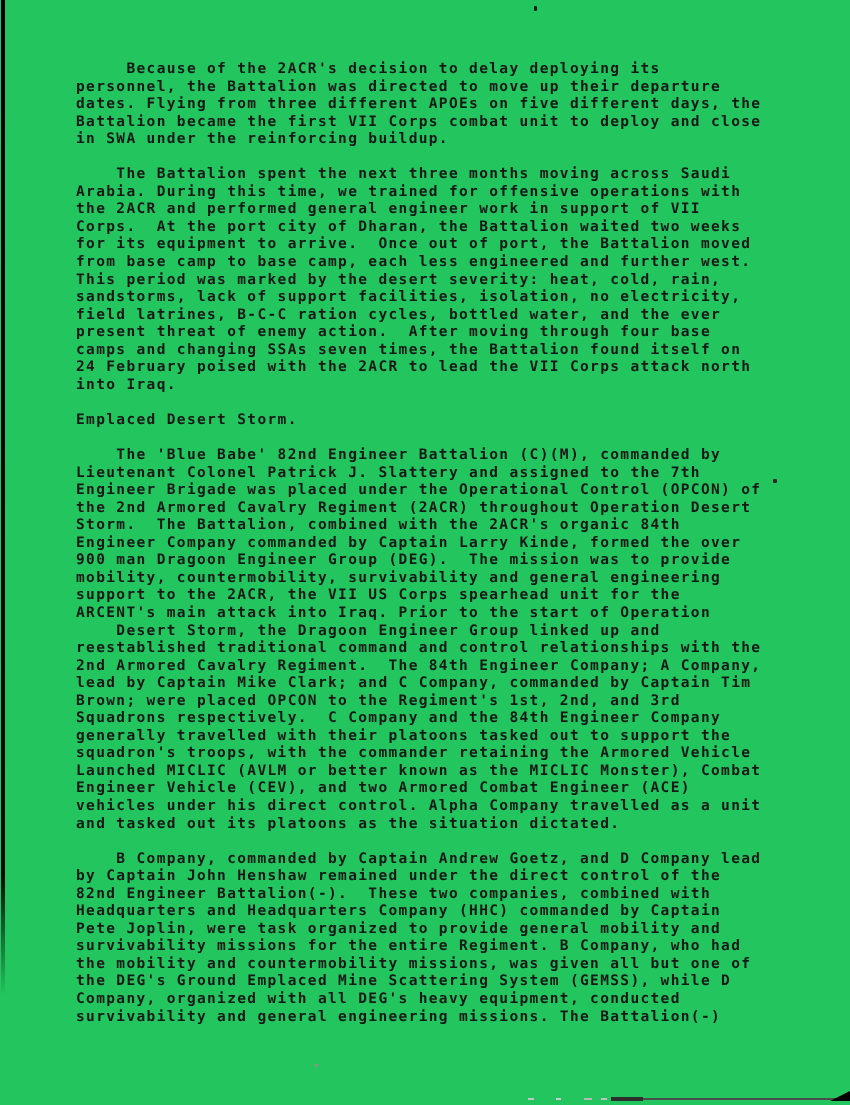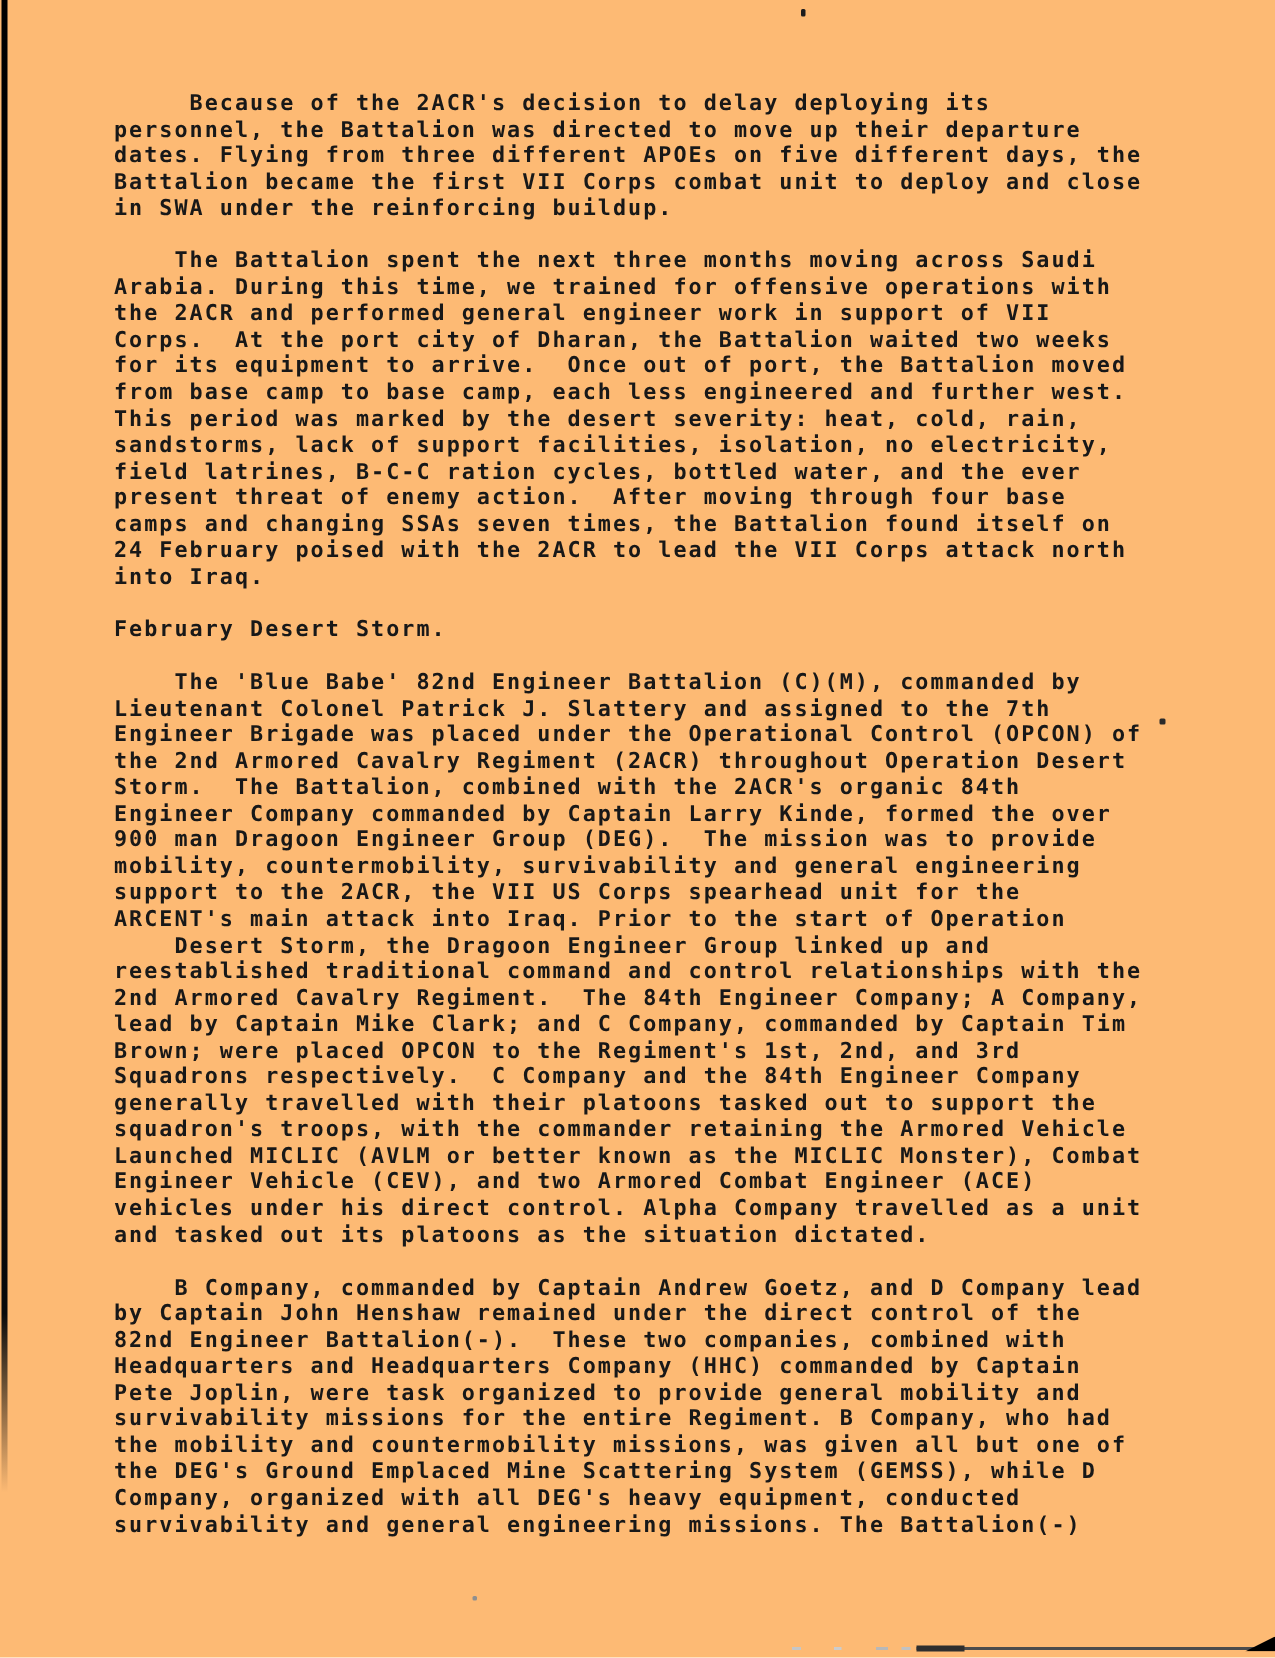--- a/index.html
+++ b/index.html
@@ -1,20 +1,20 @@
 <!DOCTYPE html>
 <html><head>
 <meta charset="utf-8">
 <style>
   html, body { margin: 0; padding: 0; background: #ffffff; }
   .page {
     position: relative;
     width: 850px;
     height: 1105px;
-    background: #fdba74;
+    background: #22c55e;
     overflow: hidden;
   }
   .text-block {
     position: absolute;
     left: 76px;
     top: 61px;
     width: 720px;
   }
   .text-block pre {
     margin: 0 0 17.55px 0;
@@ -92,21 +92,21 @@
 for its equipment to arrive.  Once out of port, the Battalion moved
 from base camp to base camp, each less engineered and further west.
 This period was marked by the desert severity: heat, cold, rain,
 sandstorms, lack of support facilities, isolation, no electricity,
 field latrines, B-C-C ration cycles, bottled water, and the ever
 present threat of enemy action.  After moving through four base
 camps and changing SSAs seven times, the Battalion found itself on
 24 February poised with the 2ACR to lead the VII Corps attack north
 into Iraq.</pre>
 
-    <pre>February Desert Storm.</pre>
+    <pre>Emplaced Desert Storm.</pre>
 
     <pre>    The 'Blue Babe' 82nd Engineer Battalion (C)(M), commanded by
 Lieutenant Colonel Patrick J. Slattery and assigned to the 7th
 Engineer Brigade was placed under the Operational Control (OPCON) of
 the 2nd Armored Cavalry Regiment (2ACR) throughout Operation Desert
 Storm.  The Battalion, combined with the 2ACR's organic 84th
 Engineer Company commanded by Captain Larry Kinde, formed the over
 900 man Dragoon Engineer Group (DEG).  The mission was to provide
 mobility, countermobility, survivability and general engineering
 support to the 2ACR, the VII US Corps spearhead unit for the

